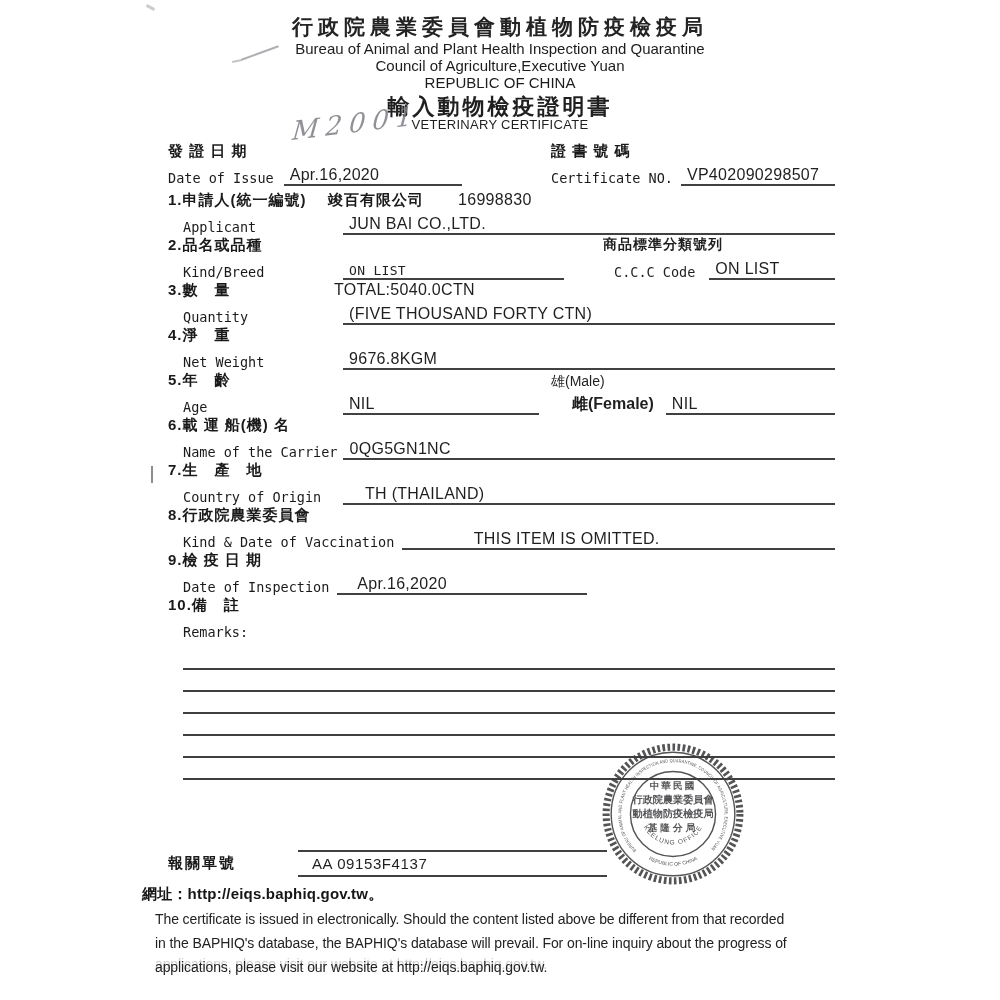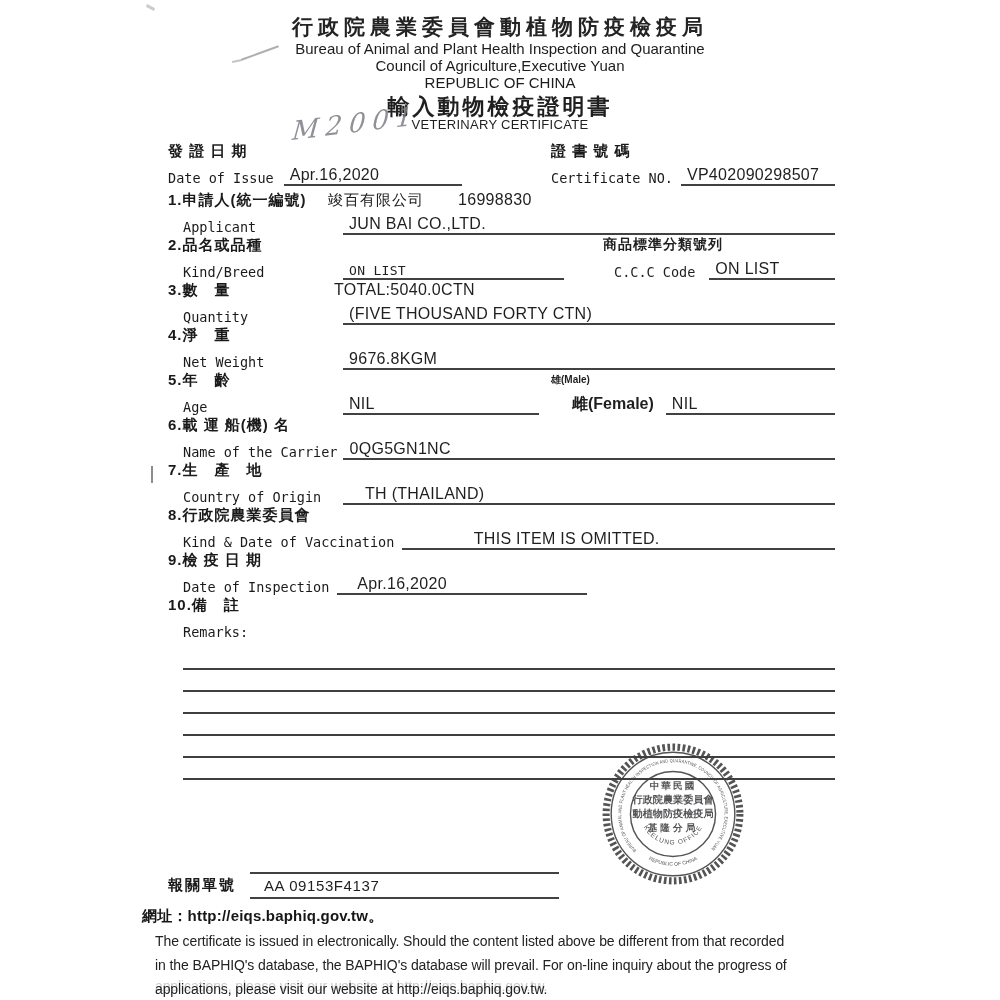--- a/index.html
+++ b/index.html
@@ -31,31 +31,31 @@
   .issue{display:flex;margin-bottom:5px;}
   .issue .col1{width:383px;flex-shrink:0;}
   .issue .col2{flex:1;}
   .datev{width:172px;}
   
   .kindv{width:215px;}
   .ccc-gap{width:50px;flex-shrink:0;}
   .cccl{font-family:"DejaVu Sans Mono","Liberation Mono",monospace;font-size:13.5px;
         white-space:nowrap;padding-right:14px;}
   .ccc-hdr{position:absolute;left:435px;top:0;font-size:14px;font-weight:700;letter-spacing:1px;}
-  .male{position:absolute;left:383px;top:2px;font-size:10px;font-weight:700;}
+  .male{position:absolute;left:383px;top:2px;font-size:14px;font-weight:400;}
   .agev{width:190px;}
   .age-gap{width:33px;flex-shrink:0;}
   .femalel{font-size:16px;font-weight:700;white-space:nowrap;padding-right:12px;}
   .inspv{width:230px;}
   .vacc-val{text-align:center;padding-right:110px;}
   
   .blanks{margin-top:8px;margin-left:15px;}
   .blank{height:20px;border-bottom:2px solid #3f3f3f;}
   
-  .customs{display:flex;align-items:center;margin-top:92px;}
+  .customs{display:flex;align-items:center;margin-top:70px;gap:48px;}
   .customs .zh{letter-spacing:2px;}
   .cbox{width:295px;margin-left:14px;border-top:2px solid #414141;border-bottom:2px solid #414141;
         padding:3px 0 3px 14px;font-size:15px;letter-spacing:.6px;}
   
   .f-zh{margin:6px 138px 0 142px;font-size:15px;font-weight:700;line-height:21px;
         letter-spacing:.2px;color:#161616;}
   .f-url{font-family:"Liberation Sans",sans-serif;font-weight:700;}
   .f-en{margin:3px 140px 0 155px;font-size:14px;line-height:24px;letter-spacing:-0.1px;
         color:#222;white-space:nowrap;}
   .ghost{text-shadow:0 -3px 0 rgba(90,90,95,.30);}
@@ -109,21 +109,21 @@
         <div class="l2">
           <span class="enl" style="padding-left:0;">Certificate NO.</span>
           <span class="u flex1 val" style="margin-left:8px;">VP402090298507</span>
         </div>
       </div>
     </div>
 
     <div class="item">
       <div class="l1">
         <span class="lblcol zh"><span>1.</span><span>申請人(統一編號)</span></span>
-        <span class="zh" style="font-weight:400;">竣百有限公司</span>
+        <span class="zh" style="font-weight:700;">竣百有限公司</span>
         <span class="val" style="margin-left:28px;">16998830</span>
       </div>
       <div class="l2">
         <span class="lblcol enl">Applicant</span>
         <span class="u flex1 val">JUN BAI CO.,LTD.</span>
       </div>
     </div>
 
     <div class="item">
       <div class="l1">

